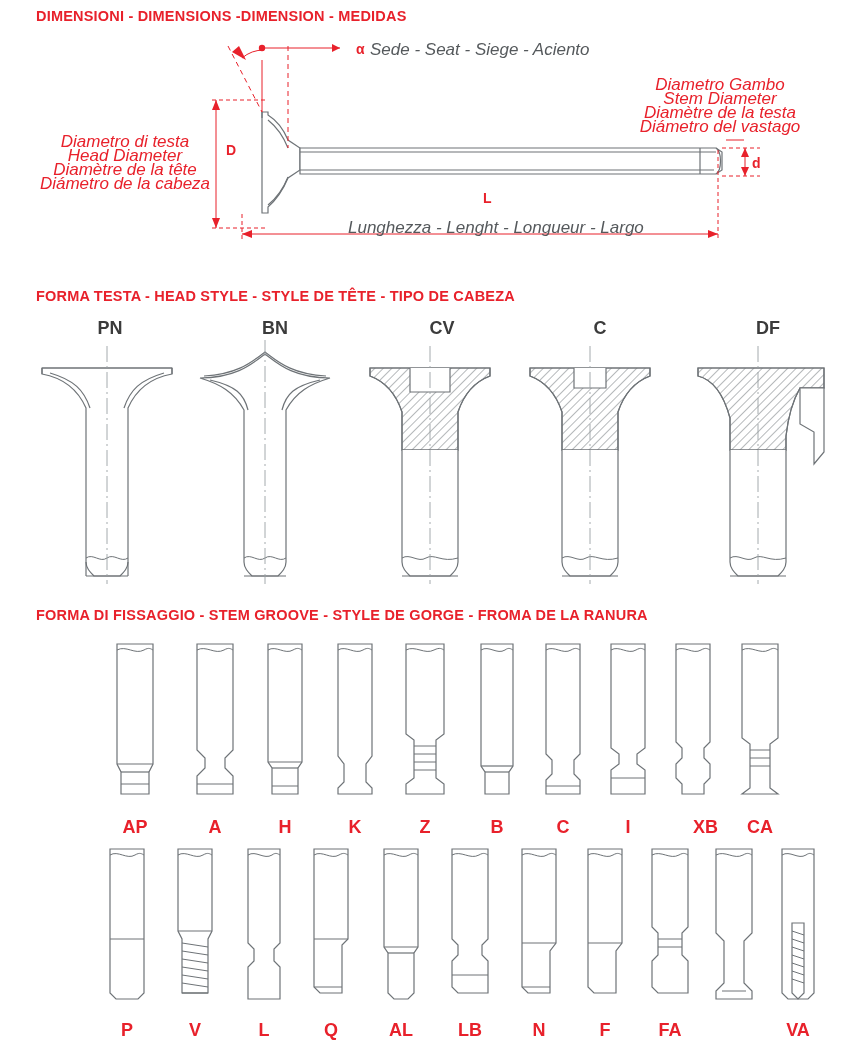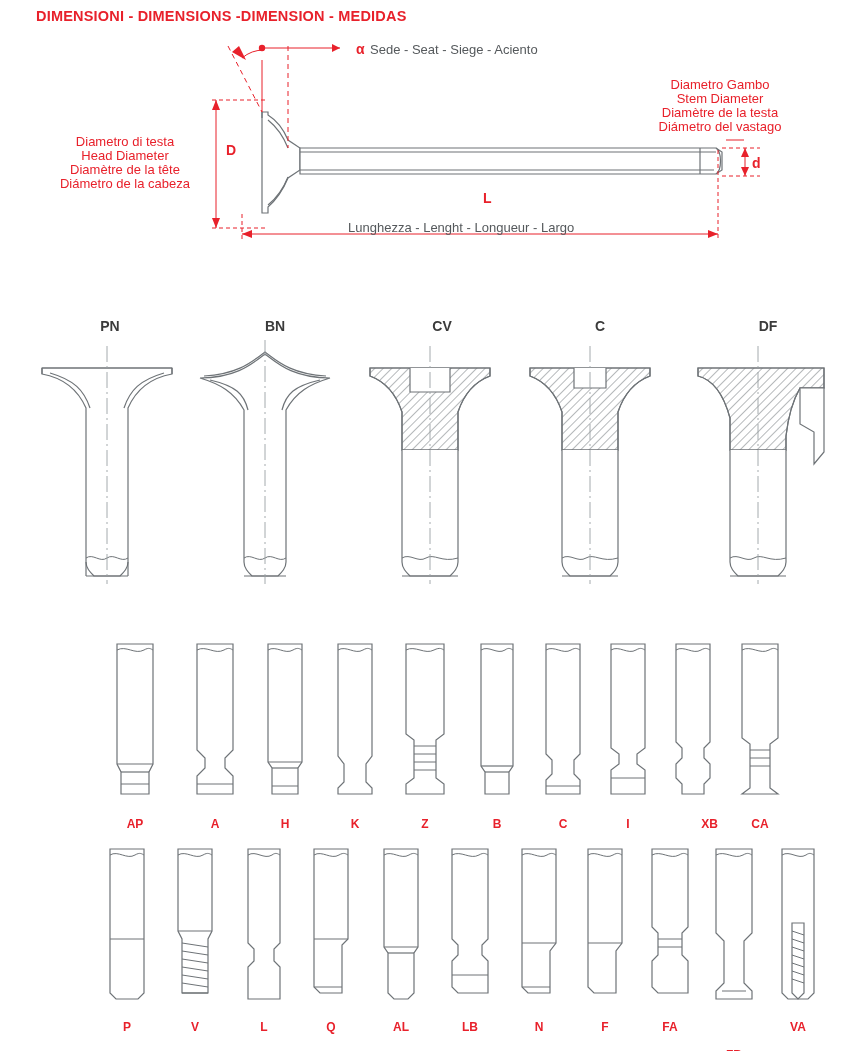--- a/index.html
+++ b/index.html
@@ -21,50 +21,51 @@
     font-weight: bold;
     letter-spacing: 0.2px;
     color: #e8212b;
     white-space: nowrap;
   }
 
   
   #sec1 { position:absolute; left:0; top:0; width:860px; height:265px; }
   .lbl {
     position:absolute;
-    font-size:13px;
+    font-size:17px;
     color:#e8212b;
     white-space:nowrap;
     line-height:14px;
+    font-style:italic;
   }
   .lbl.gray { color:#55595c; }
   .dimletter {
     position:absolute;
     font-size:14px;
     font-weight:bold;
     color:#e8212b;
   }
 
   
   svg { display:block; }
   .svgwrap { position:absolute; }
 
   
   .hs-label {
     position:absolute;
-    font-size:14px;
+    font-size:18px;
     font-weight:bold;
     color:#3b3b3b;
     text-align:center;
     width:60px;
   }
   
   .sg-label {
     position:absolute;
-    font-size:12px;
+    font-size:18px;
     font-weight:bold;
     color:#e8212b;
     text-align:center;
     width:50px;
   }
 </style>
 </head>
 <body>
 
 <div class="sheet">
@@ -154,20 +155,21 @@
       <div>Diámetro de la cabeza</div>
     </div>
 
     <div class="dimletter" style="left:226px; top:142px;">D</div>
     <div class="dimletter" style="left:752px; top:155px;">d</div>
     <div class="dimletter" style="left:483px; top:190px;">L</div>
 
     <div class="lbl gray" style="left:348px; top:221px;">Lunghezza - Lenght - Longueur - Largo</div>
   </div>
 
+  <div class="section-title" style="left:36px; top:288px;">FORMA TESTA - HEAD STYLE - STYLE DE TÊTE - TIPO DE CABEZA</div>
 
   <div class="hs-label" style="left:80px; top:318px;">PN</div>
   <div class="hs-label" style="left:245px; top:318px;">BN</div>
   <div class="hs-label" style="left:412px; top:318px;">CV</div>
   <div class="hs-label" style="left:570px; top:318px;">C</div>
   <div class="hs-label" style="left:738px; top:318px;">DF</div>
 
   <div class="svgwrap" style="left:0; top:332px;">
     <svg width="860" height="262" viewBox="0 0 860 262">
       <defs>
@@ -254,20 +256,21 @@
           <path d="M34,226 C42,221 50,231 58,226 C66,221 74,231 90,226" stroke-width="1"></path>
           <line x1="34" y1="244" x2="90" y2="244"></line>
           <g stroke="#9aa0a4" stroke-width="0.9" stroke-dasharray="16,4,2,4">
             <line x1="62" y1="14" x2="62" y2="252"></line>
           </g>
         </g>
       </g>
     </svg>
   </div>
 
+  <div class="section-title" style="left:36px; top:607px;">FORMA DI FISSAGGIO - STEM GROOVE - STYLE DE GORGE - FROMA DE LA RANURA</div>
 
   <div class="svgwrap" style="left:0; top:638px;">
     <svg width="860" height="172" viewBox="0 0 860 172">
       <g fill="#ffffff" stroke="#6e7377" stroke-width="1.2">
 
         <g transform="translate(117,0)">
           <path d="M0,6 L36,6 L36,126 L32,134 L32,156 L4,156 L4,134 L0,126 Z"></path>
           <path d="M0,12 C9,7 18,17 27,12 C32,9 34,11 36,12" stroke-width="1" fill="none"></path>
           <line x1="0" y1="126" x2="36" y2="126"></line>
           <line x1="4" y1="134" x2="32" y2="134"></line>

